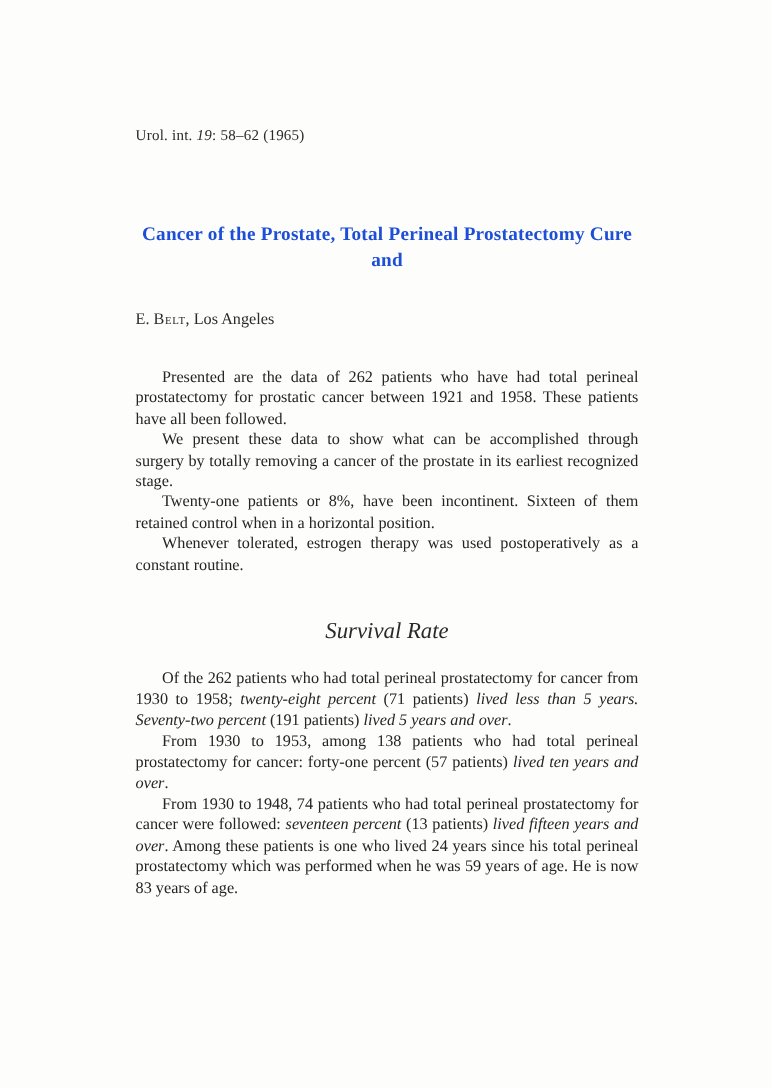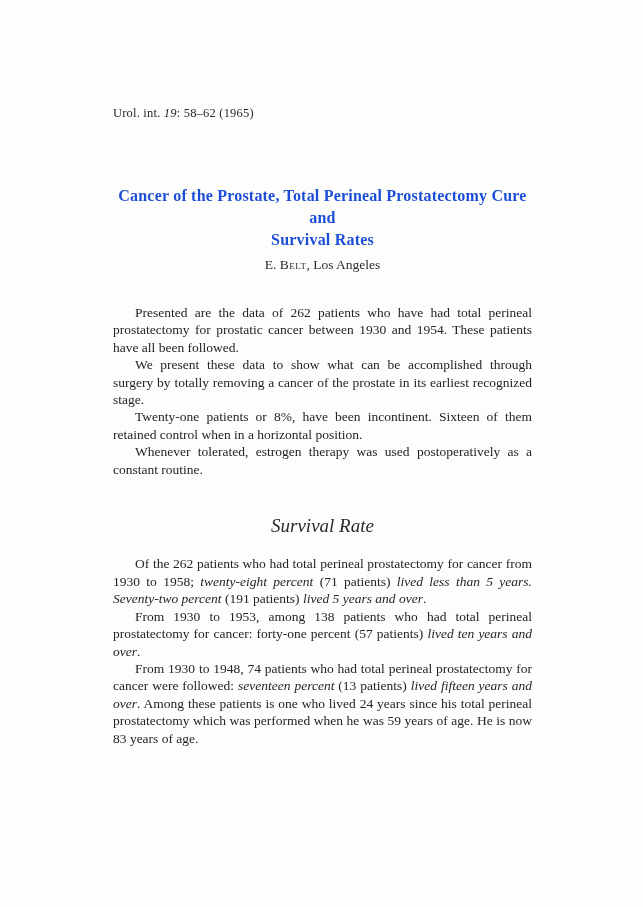--- a/index.html
+++ b/index.html
@@ -32,22 +32,22 @@
   .article-title {
     margin-top: 64px;
     text-align: center;
     font-weight: bold;
     font-size: 16px;
     line-height: 22px;
     letter-spacing: 0.2px;
     color: #1d4ed8;
   }
   .author-line {
-    margin-top: 6px;
-    text-align: center;
+    margin-top: 29px;
+    text-align: left;
     font-size: 13.5px;
     color: #2a2a2a;
   }
   .author-line .surname { font-variant: small-caps; letter-spacing: 0.5px; }
   .article-body {
     margin-top: 31px;
     font-size: 13.5px;
     line-height: 17.4px;
     text-align: justify;
     color: #242424;
@@ -71,29 +71,28 @@
 
 <div class="page">
   <div class="content">
 
     <div class="journal-ref">
       <span>Urol. int. </span><span class="vol">19</span><span>: 58–62 (1965)</span>
     </div>
 
     <div class="article-title">
       <div>Cancer of the Prostate, Total Perineal Prostatectomy Cure and</div>
-      <div>Survival Rates</div>
     </div>
 
     <div class="author-line">
       <span>E. </span><span class="surname">Belt</span><span>, Los Angeles</span>
     </div>
 
     <div class="article-body">
-        <p><span>Presented are the data of 262 patients who have had total perineal prostatectomy for prostatic cancer between 1930 and 1954. These patients have all been followed.</span></p>
+        <p><span>Presented are the data of 262 patients who have had total perineal prostatectomy for prostatic cancer between 1921 and 1958. These patients have all been followed.</span></p>
         <p><span>We present these data to show what can be accomplished through surgery by totally removing a cancer of the prostate in its earliest recognized stage.</span></p>
         <p><span>Twenty-one patients or 8%, have been incontinent. Sixteen of them retained control when in a horizontal position.</span></p>
         <p><span>Whenever tolerated, estrogen therapy was used postoperatively as a constant routine.</span></p>
         <div class="section-heading">Survival Rate</div>
         <p><span>Of the 262 patients who had total perineal prostatectomy for cancer from 1930 to 1958; </span><i>twenty-eight percent</i><span> (71 patients) </span><i>lived less than 5 years. Seventy-two percent</i><span> (191 patients) </span><i>lived 5 years and over</i><span>.</span></p>
         <p><span>From 1930 to 1953, among 138 patients who had total perineal prostatectomy for cancer: forty-one percent (57 patients) </span><i>lived ten years and over</i><span>.</span></p>
         <p><span>From 1930 to 1948, 74 patients who had total perineal prostatectomy for cancer were followed: </span><i>seventeen percent</i><span> (13 patients) </span><i>lived fifteen years and over</i><span>. Among these patients is one who lived 24 years since his total perineal prostatectomy which was performed when he was 59 years of age. He is now 83 years of age.</span></p>
       </div>
 
   </div>

